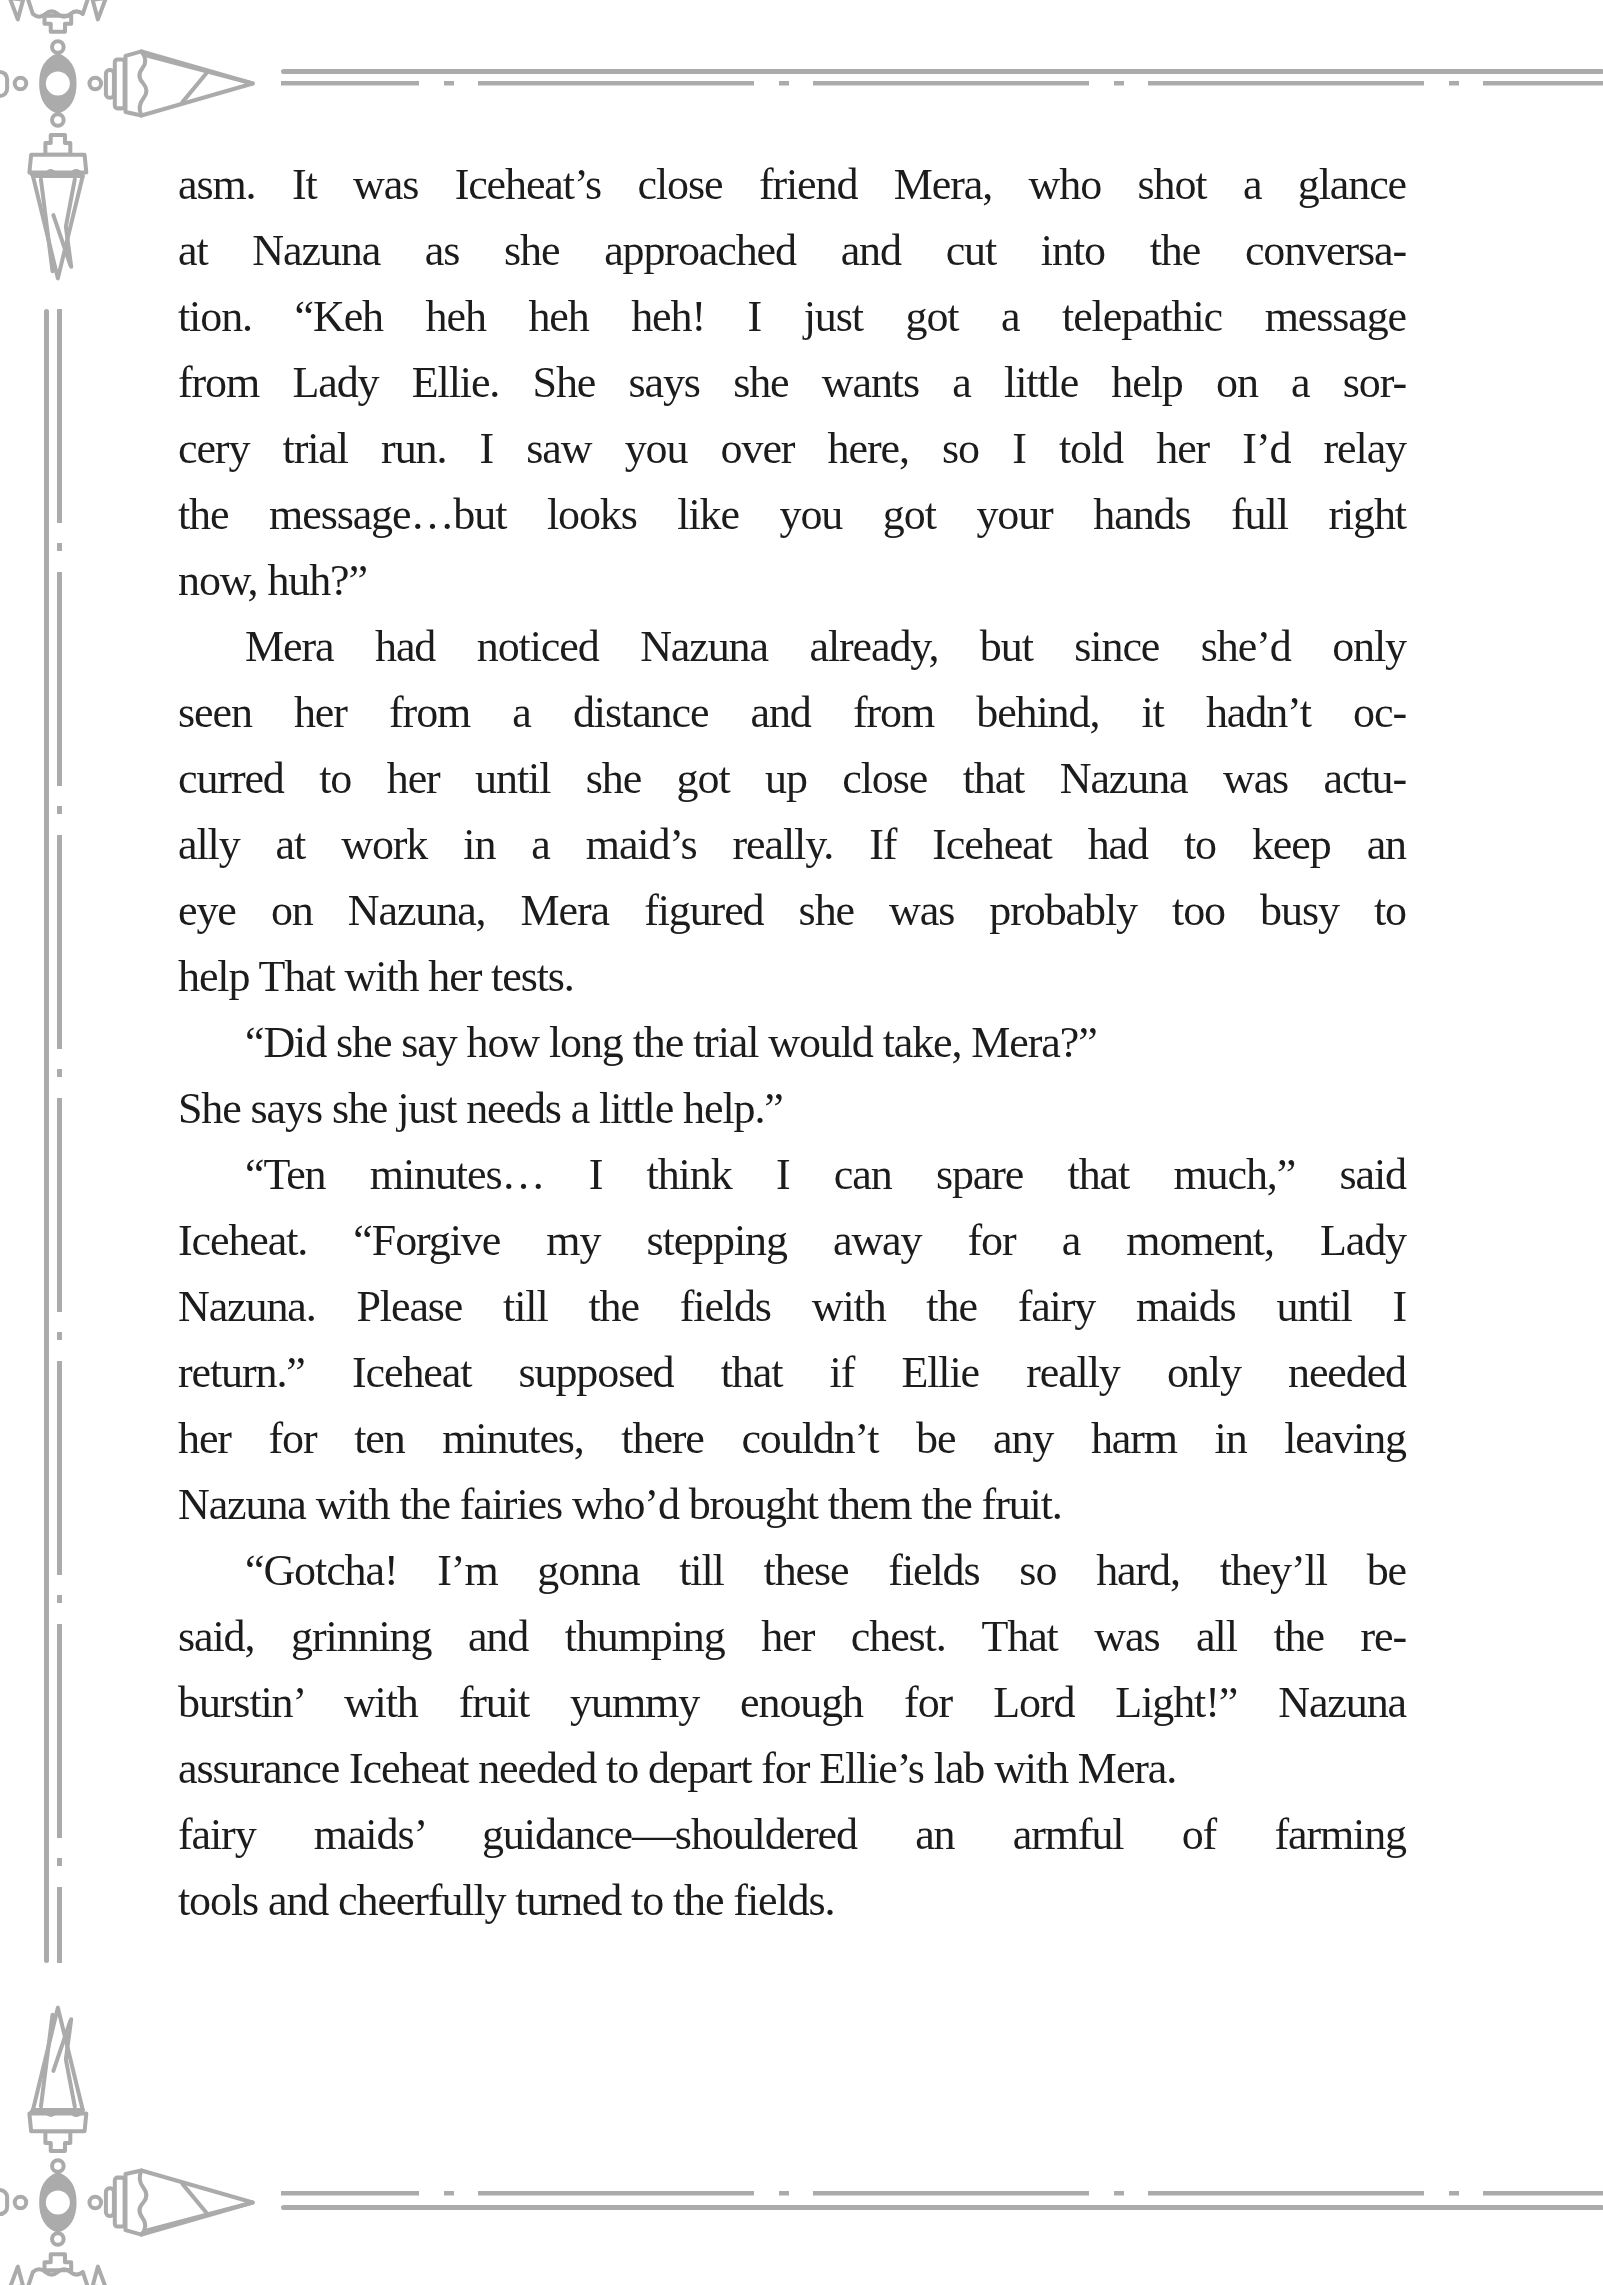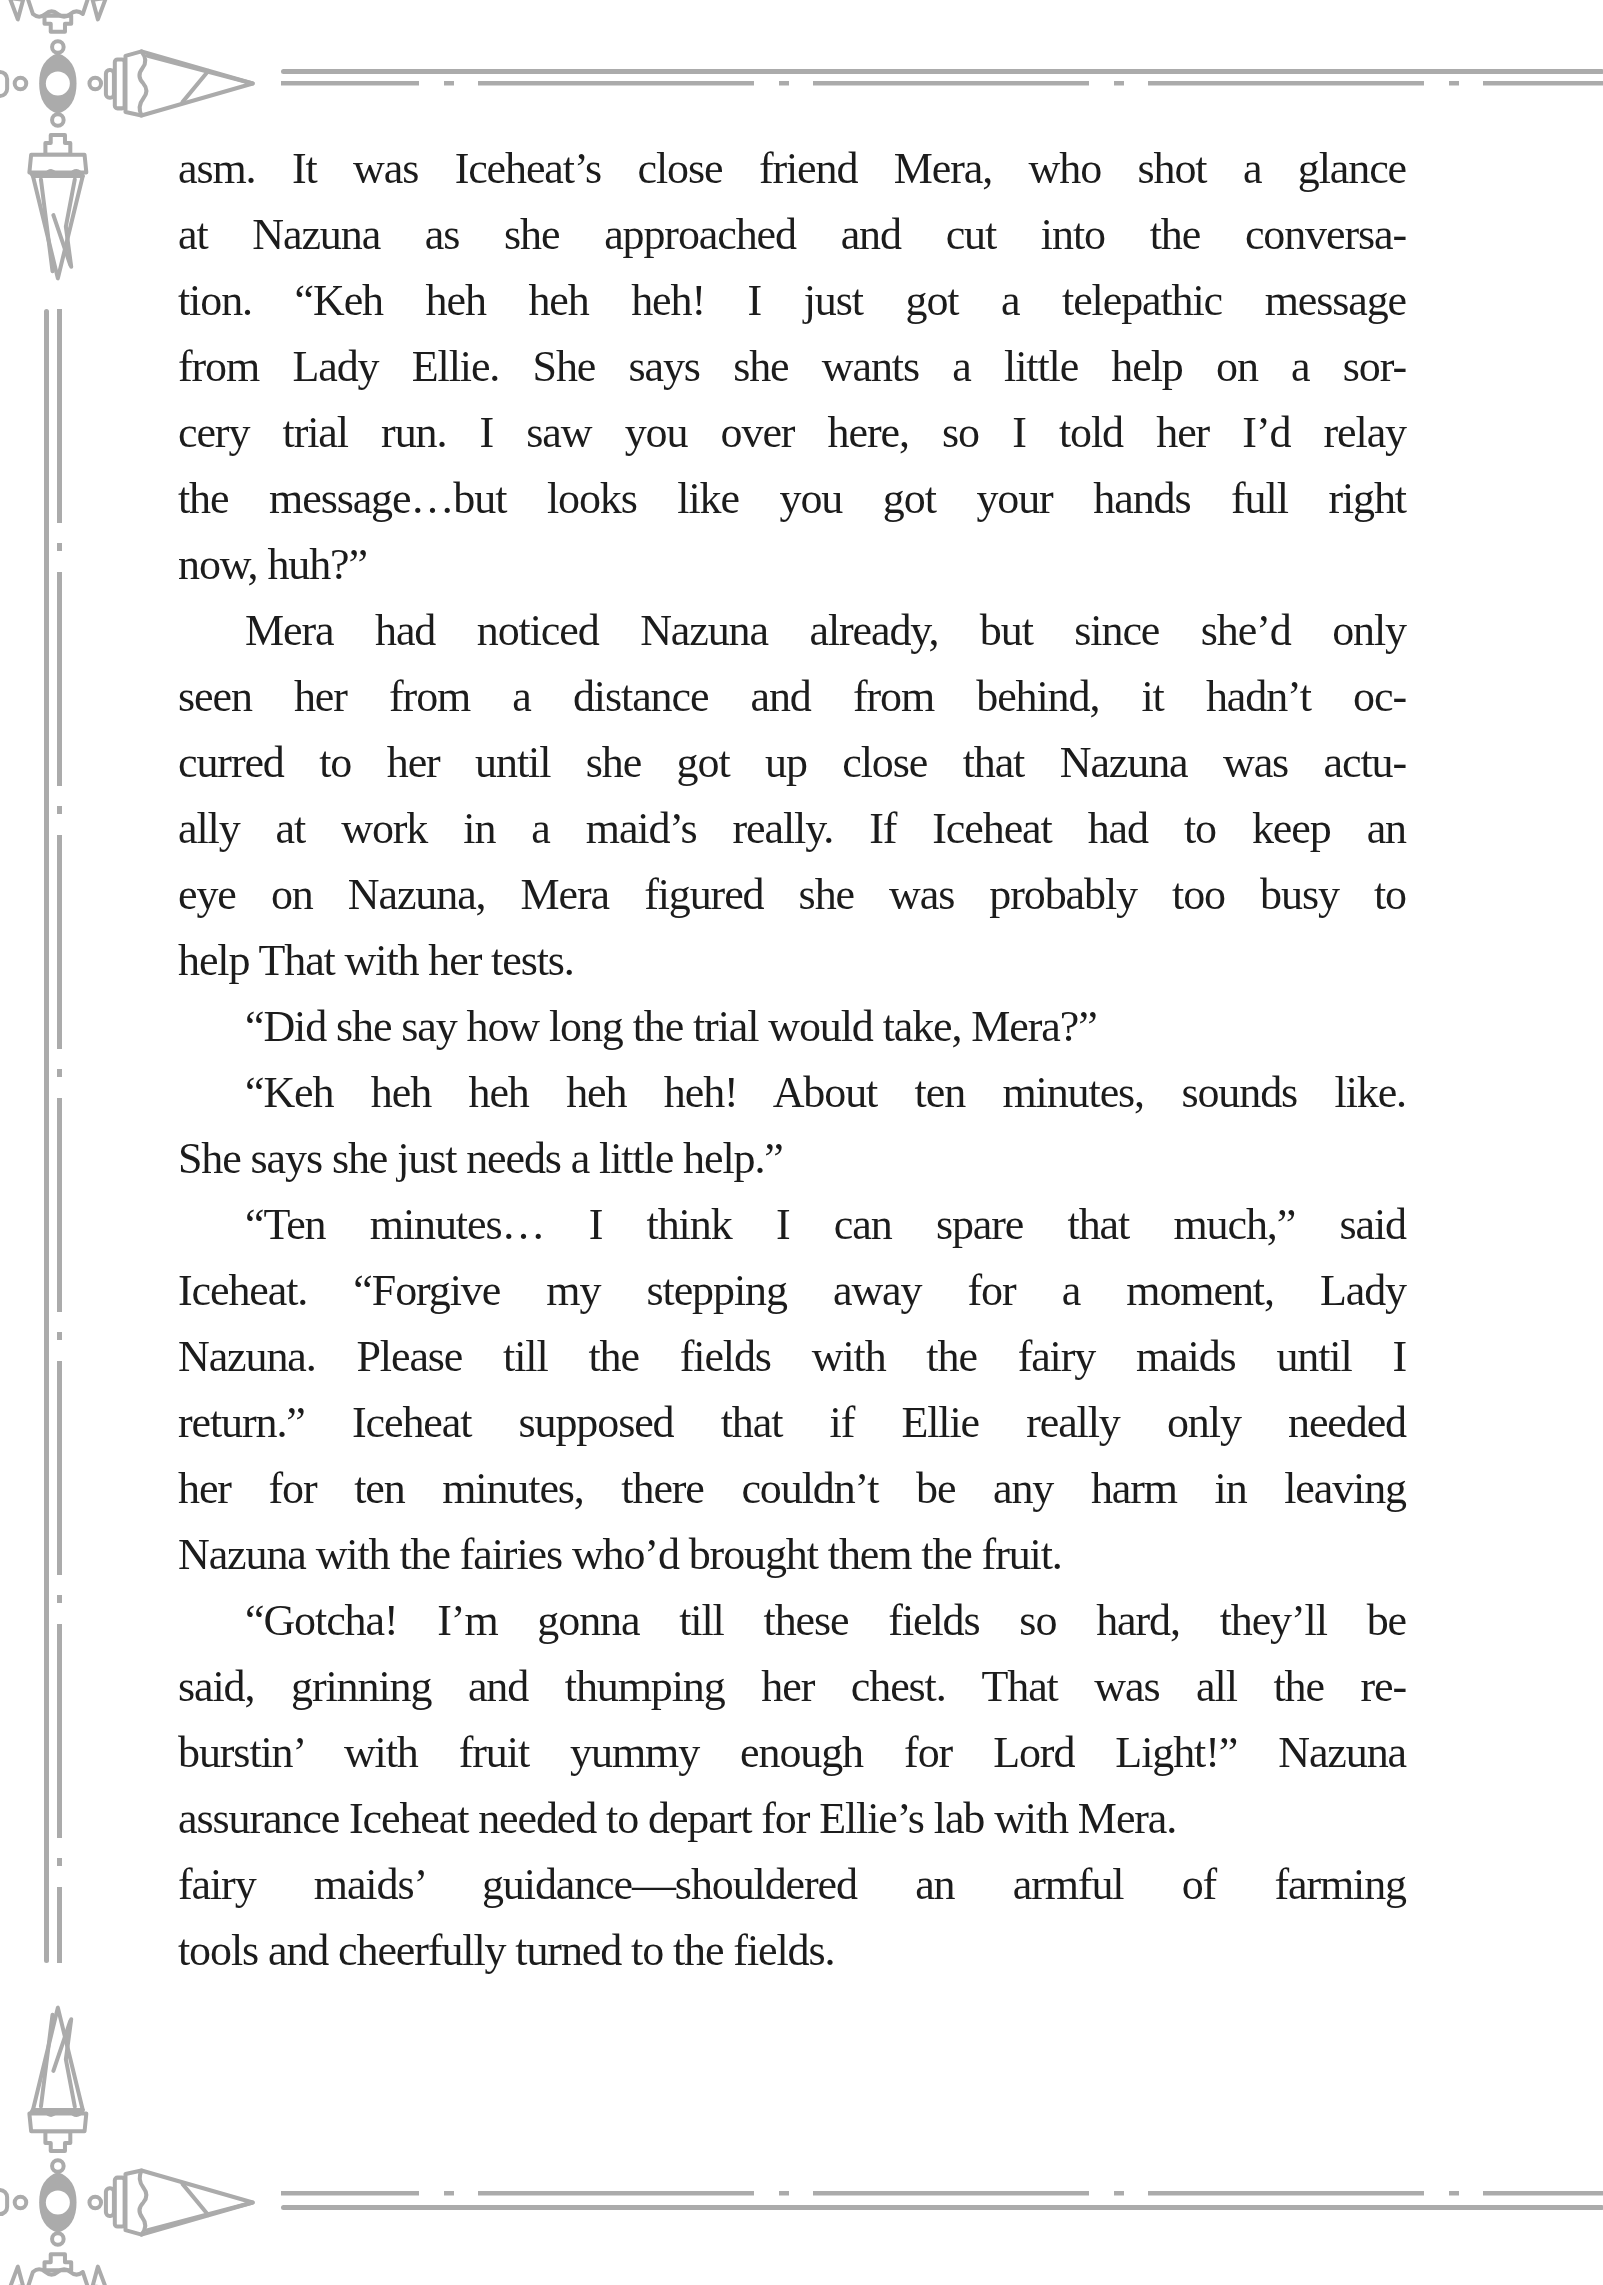--- a/index.html
+++ b/index.html
@@ -51,21 +51,21 @@
   .hrule.bottom-solid{top:2205px;}
   
   svg.ornaments{position:absolute;left:0;top:0;}
   .orn{stroke:var(--ornament);stroke-width:4.5;fill:none;stroke-linejoin:round;stroke-linecap:round;}
   .orn-fill{fill:var(--ornament);stroke:none;}
   .orn-white{fill:var(--background);stroke:none;}
   .orn-body{stroke:var(--ornament);stroke-width:4.5;fill:var(--background);stroke-linejoin:round;}
   
   .text-block{
     position:absolute;
-    left:178px;top:136px;width:1228px;
+    left:178px;top:152px;width:1228px;
     font-size:44px;
     line-height:66px;
     letter-spacing:-1.1px;
     color:var(--ink);
   }
   .paragraph{margin:0;}
   .line{
     text-align:justify;
     text-align-last:justify;
     white-space:normal;
@@ -154,21 +154,20 @@
         <div class="line">seen her from a distance and from behind, it hadn’t oc-</div>
         <div class="line">curred to her until she got up close that Nazuna was actu-</div>
         <div class="line">ally at work in a maid’s really. If Iceheat had to keep an</div>
         <div class="line">eye on Nazuna, Mera figured she was probably too busy to</div>
         <div class="line last">help That with her tests.</div>
       </div>
       <div class="paragraph">
         <div class="line last indent">“Did she say how long the trial would take, Mera?”</div>
       </div>
       <div class="paragraph">
-        <div class="line indent">“Keh heh heh heh heh! About ten minutes, sounds like.</div>
         <div class="line last">She says she just needs a little help.”</div>
       </div>
       <div class="paragraph">
         <div class="line indent">“Ten minutes… I think I can spare that much,” said</div>
         <div class="line">Iceheat. “Forgive my stepping away for a moment, Lady</div>
         <div class="line">Nazuna. Please till the fields with the fairy maids until I</div>
         <div class="line">return.” Iceheat supposed that if Ellie really only needed</div>
         <div class="line">her for ten minutes, there couldn’t be any harm in leaving</div>
         <div class="line last">Nazuna with the fairies who’d brought them the fruit.</div>
       </div>

